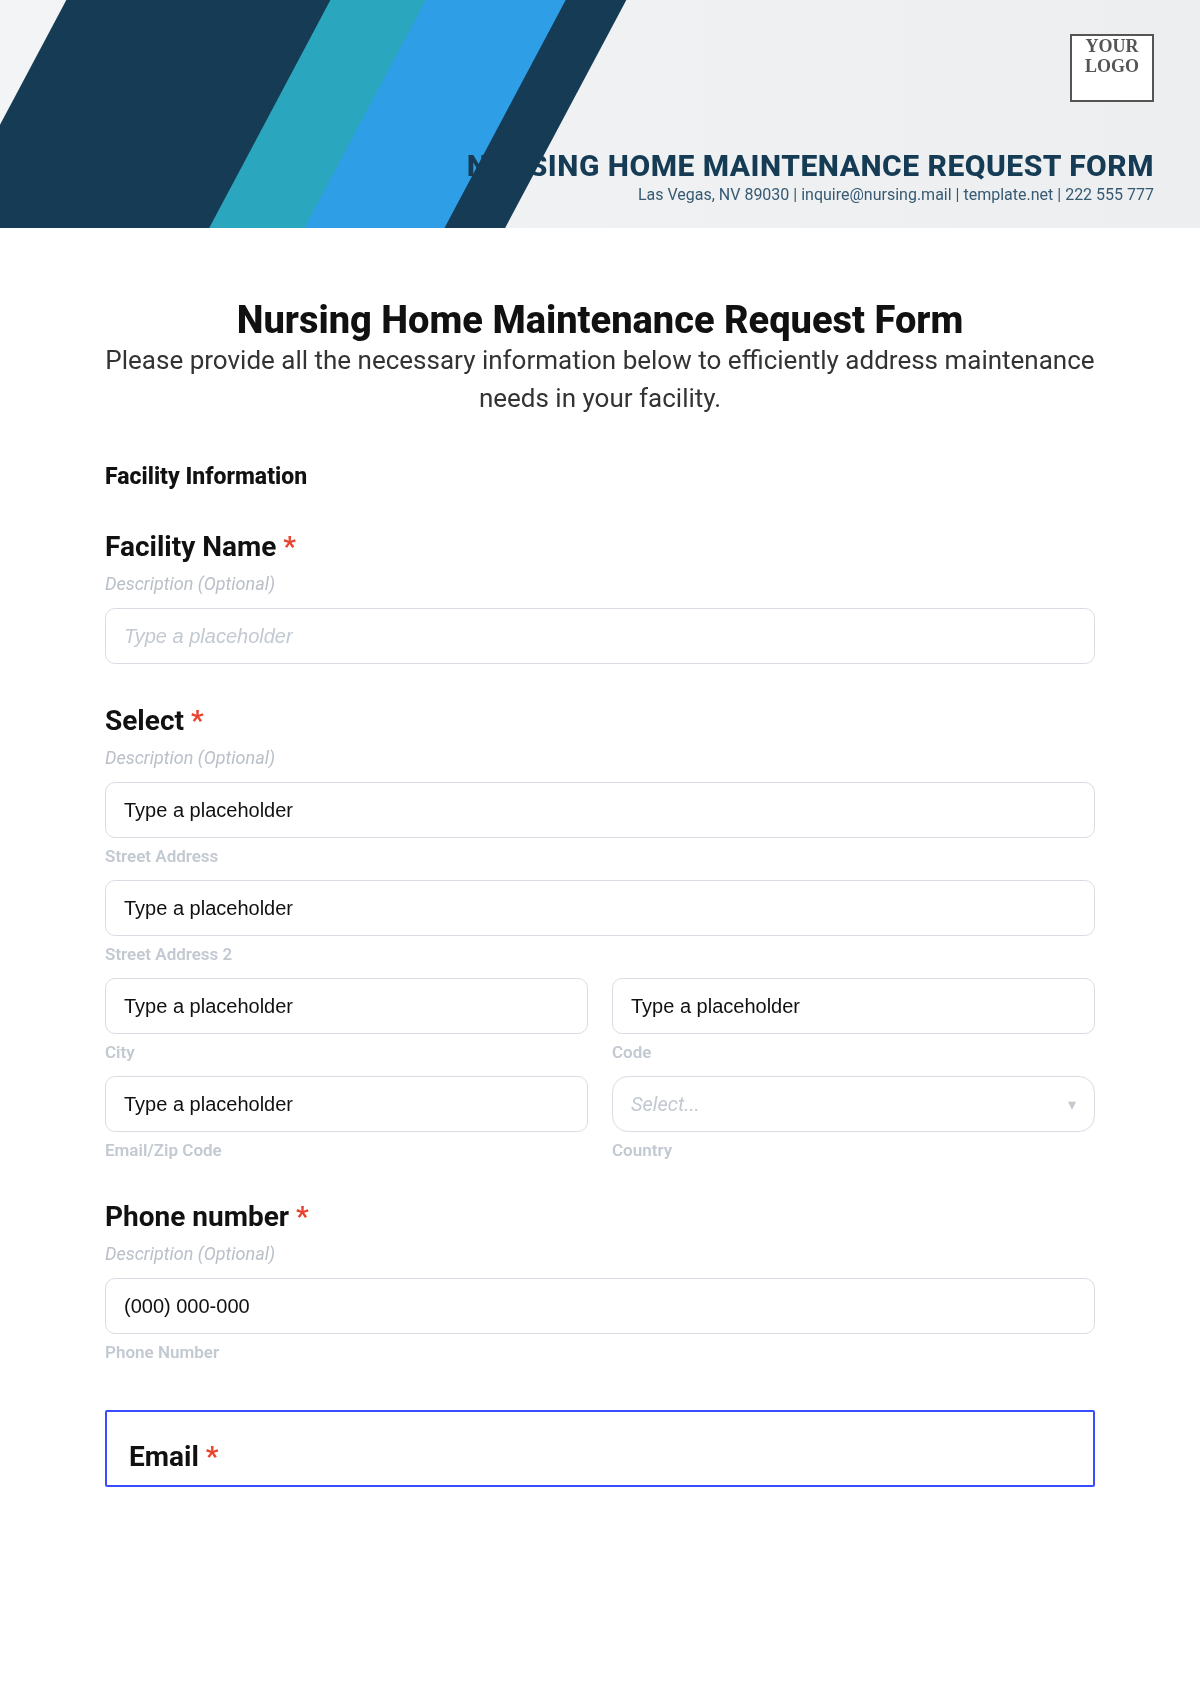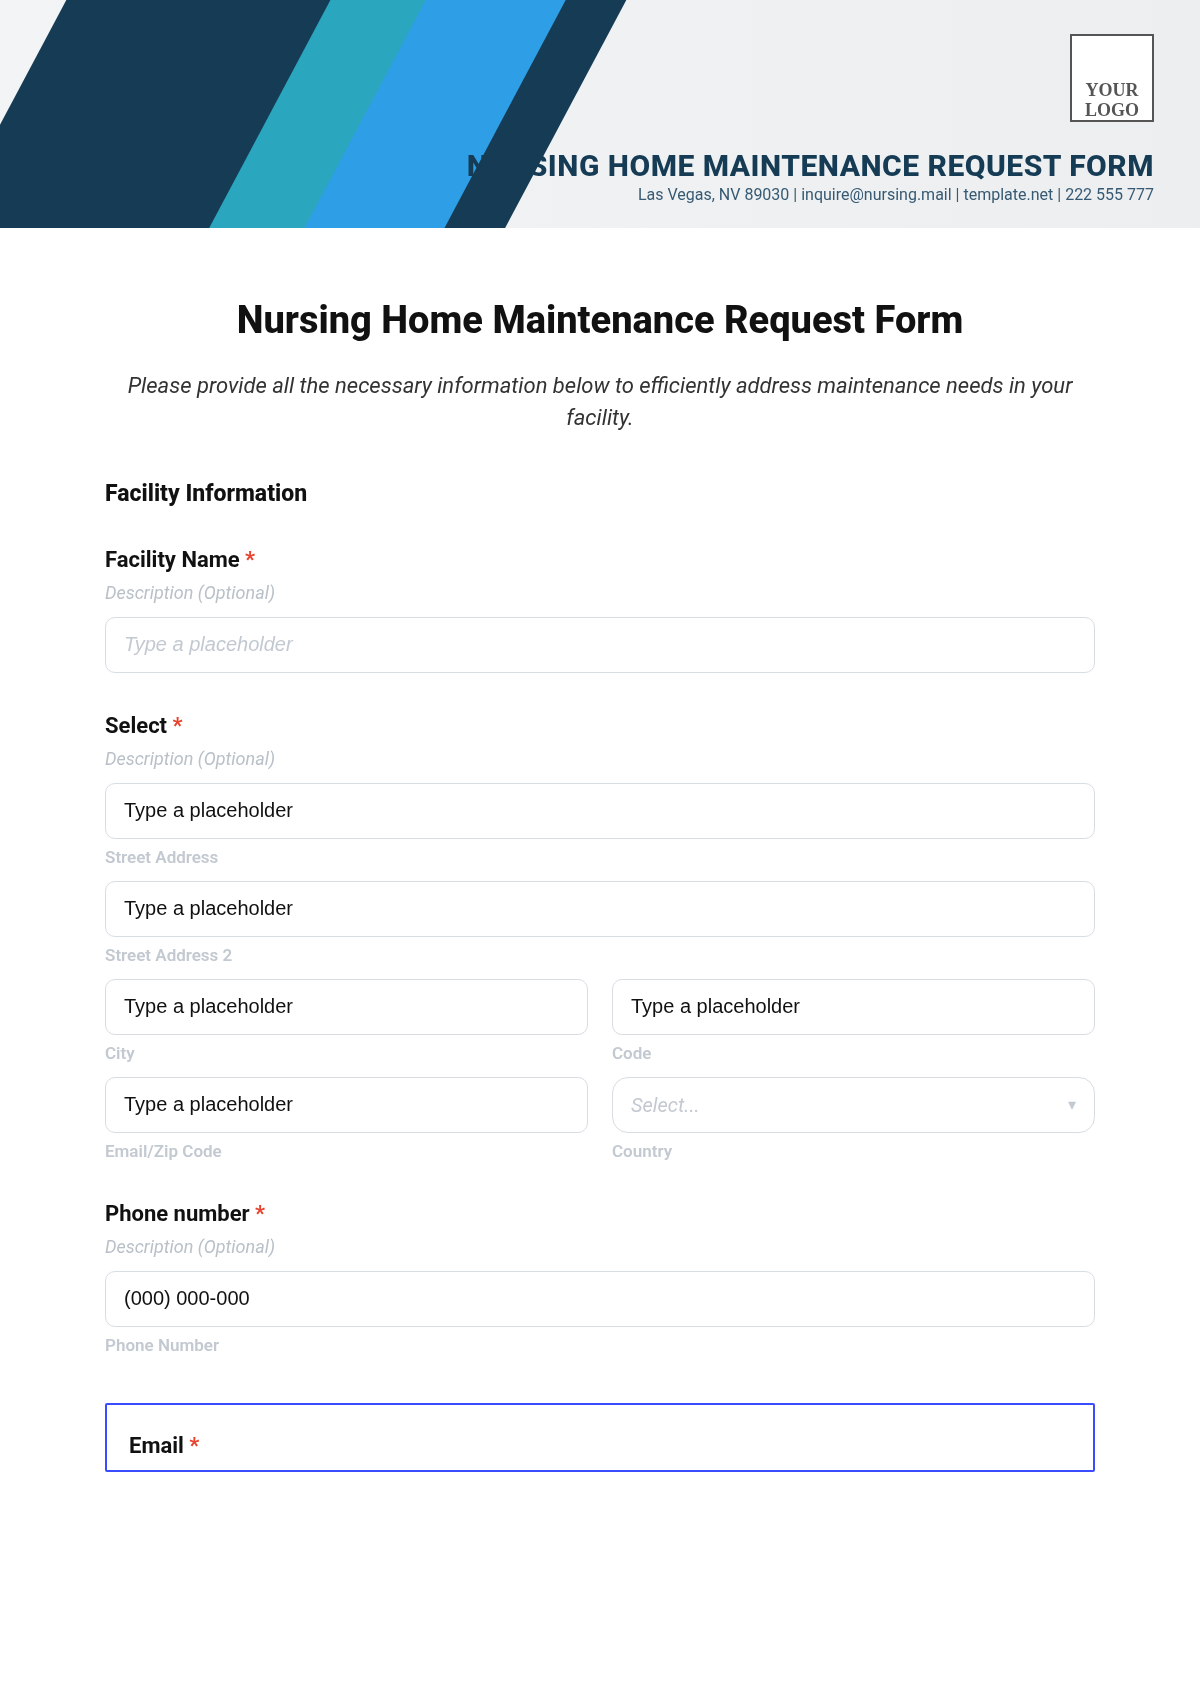--- a/index.html
+++ b/index.html
@@ -25,24 +25,24 @@
     transform:skewX(-28deg);
   }
   .banner .stripe2{
     position:absolute; left:330px; top:-50px;
     width:140px; height:460px;
     background:#2e9ee6;
     transform:skewX(-28deg);
   }
   .banner .logo{
     position:absolute; right:46px; top:34px;
-    width:84px; height:88px;
+    width:84px; height:68px;
     background:#fff;
     border:2px solid #555;
-    display:flex; align-items:flex-end; justify-content:center;
+    display:flex; align-items:flex-start; justify-content:center;
     text-align:center; font-size:18px; line-height:20px; font-weight:600; color:#555;
     font-family: Georgia, "Times New Roman", serif;
   }
   .banner .headline{
     position:absolute; right:46px; top:148px;
     text-align:right; color:#153b55;
   }
   .banner .headline .title{
     font-size:30px; font-weight:800; letter-spacing:0.5px;
   }
@@ -52,28 +52,28 @@
 
   
   .page{
     width:1200px;
     padding:70px 105px 40px 105px;
   }
   .form-title{
     font-size:38px; font-weight:800; text-align:center; color:#111;
   }
   .form-intro{
-    text-align:center; font-size:22px; color:#333; margin-top:28px; line-height:1.45;font-style:italic;
+    text-align:center; font-size:26px; color:#333; line-height:1.45;
   }
   .section-title{
     font-size:23px; font-weight:800; margin-top:46px; color:#111;
   }
 
   .field-block{ margin-top:40px; }
-  .field-label{ font-size:22px; font-weight:700; color:#111; }
+  .field-label{ font-size:28px; font-weight:700; color:#111; }
   .req{ color:#e8432e; font-weight:700; }
   .field-desc{
     font-size:18px; font-style:italic; color:#b9c0c8; margin-top:10px;
   }
   .text-input{
     width:100%; height:56px;
     border:1px solid #d8dde3; border-radius:10px;
     padding:12px 18px; font-size:20px; color:#111; background:#fff;
     margin-top:14px;
   }

